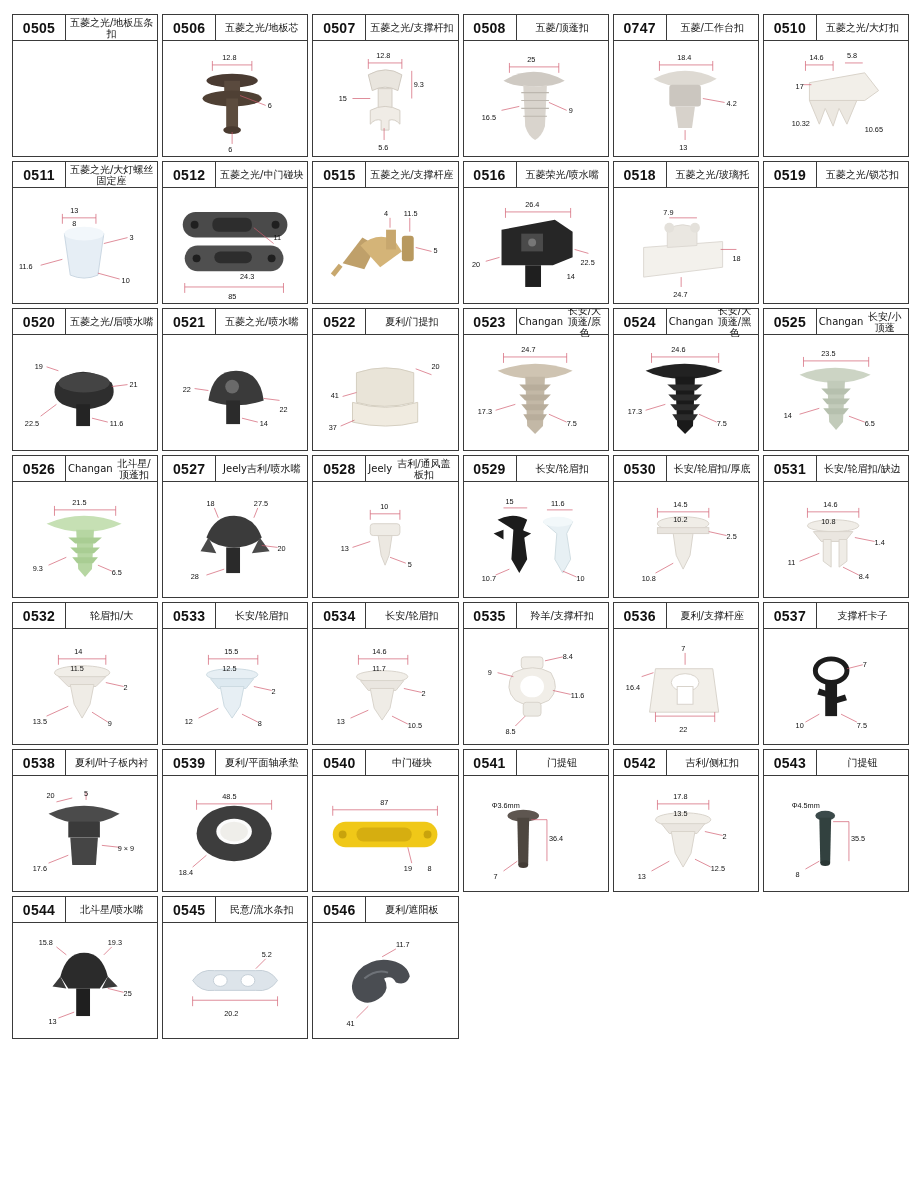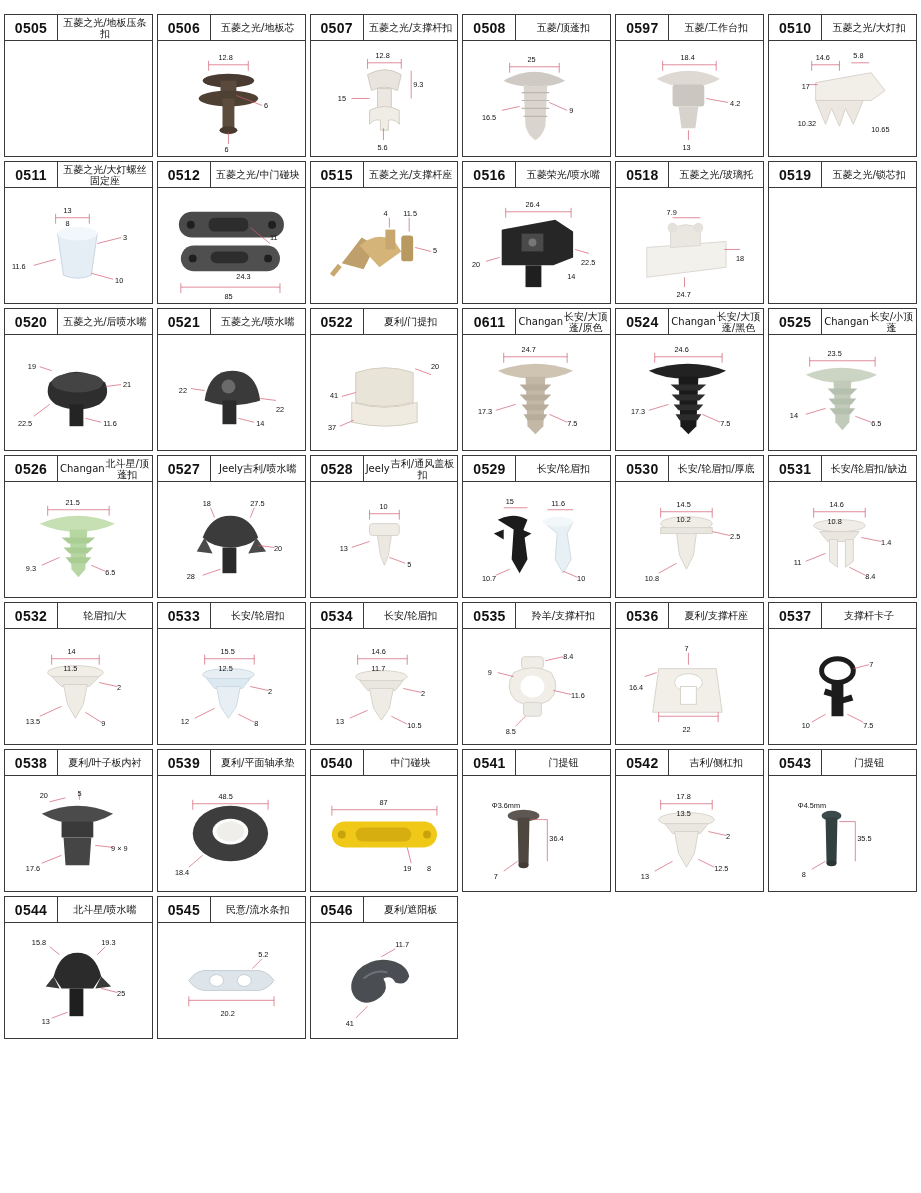--- a/index.html
+++ b/index.html
@@ -6,21 +6,21 @@
   body{
     width:921px;height:1193px;
     font-family:"Liberation Sans","DejaVu Sans",sans-serif;
     color:#111;
     -webkit-font-smoothing:antialiased;
   }
   #sheet{
     position:relative;
     width:921px;height:1193px;
     box-sizing:border-box;
-    padding:14px 4px;
+    padding:14px 12px;
   }
   .grid{
     display:grid;
     grid-template-columns:repeat(6,1fr);
     grid-auto-rows:143px;
     gap:4px 4px;
     width:100%;
     height:100%;
   }
   .cell{
@@ -137,21 +137,21 @@
           <path class="lead" d="M86 62 L104 70"></path>
           <text class="dim" x="106" y="73">9</text>
           <path class="lead" d="M38 70 L56 66"></path>
           <text class="dim" x="18" y="80">16.5</text>
         </svg>
       </div>
     </div>
 
     <div class="cell">
       <div class="cell-head">
-        <div class="code">0597</div>
+        <div class="code">0747</div>
         <div class="desc">五菱/工作台扣</div>
       </div>
       <div class="cell-body">
         <svg viewBox="0 0 146 116" preserveAspectRatio="xMidYMid meet">
           <path d="M40 38 q32 -16 64 0 q-12 8 -32 8 q-20 0 -32 -8 z" fill="#dedad3"></path>
           <rect x="56" y="44" width="32" height="22" rx="3" fill="#cbc6bf"></rect>
           <path d="M62 66 l20 0 l-3 22 l-14 0 z" fill="#d7d2cb"></path>
           <path class="lead" d="M46 24 L100 24 M46 20 L46 30 M100 20 L100 30"></path>
           <text class="dim" x="64" y="19">18.4</text>
           <path class="lead" d="M90 58 L112 62"></path>
@@ -359,21 +359,21 @@
           <path class="lead" d="M44 58 L30 62"></path>
           <text class="dim" x="18" y="64">41</text>
           <path class="lead" d="M42 86 L28 92"></path>
           <text class="dim" x="16" y="96">37</text>
         </svg>
       </div>
     </div>
 
     <div class="cell">
       <div class="cell-head">
-        <div class="code">0611</div>
+        <div class="code">0523</div>
         <div class="desc">
           <span>Changan</span>
             <br>
           <span>长安/大顶蓬/原色</span>
         </div>
       </div>
       <div class="cell-body">
         <svg viewBox="0 0 146 116" preserveAspectRatio="xMidYMid meet">
           <path d="M34 36 q38 -14 76 0 q-14 8 -38 8 q-24 0 -38 -8 z" fill="#cfc4b2"></path>
           <path d="M62 42 l20 0 l-2 50 l-8 8 l-8 -8 z" fill="#c3b8a6"></path>

